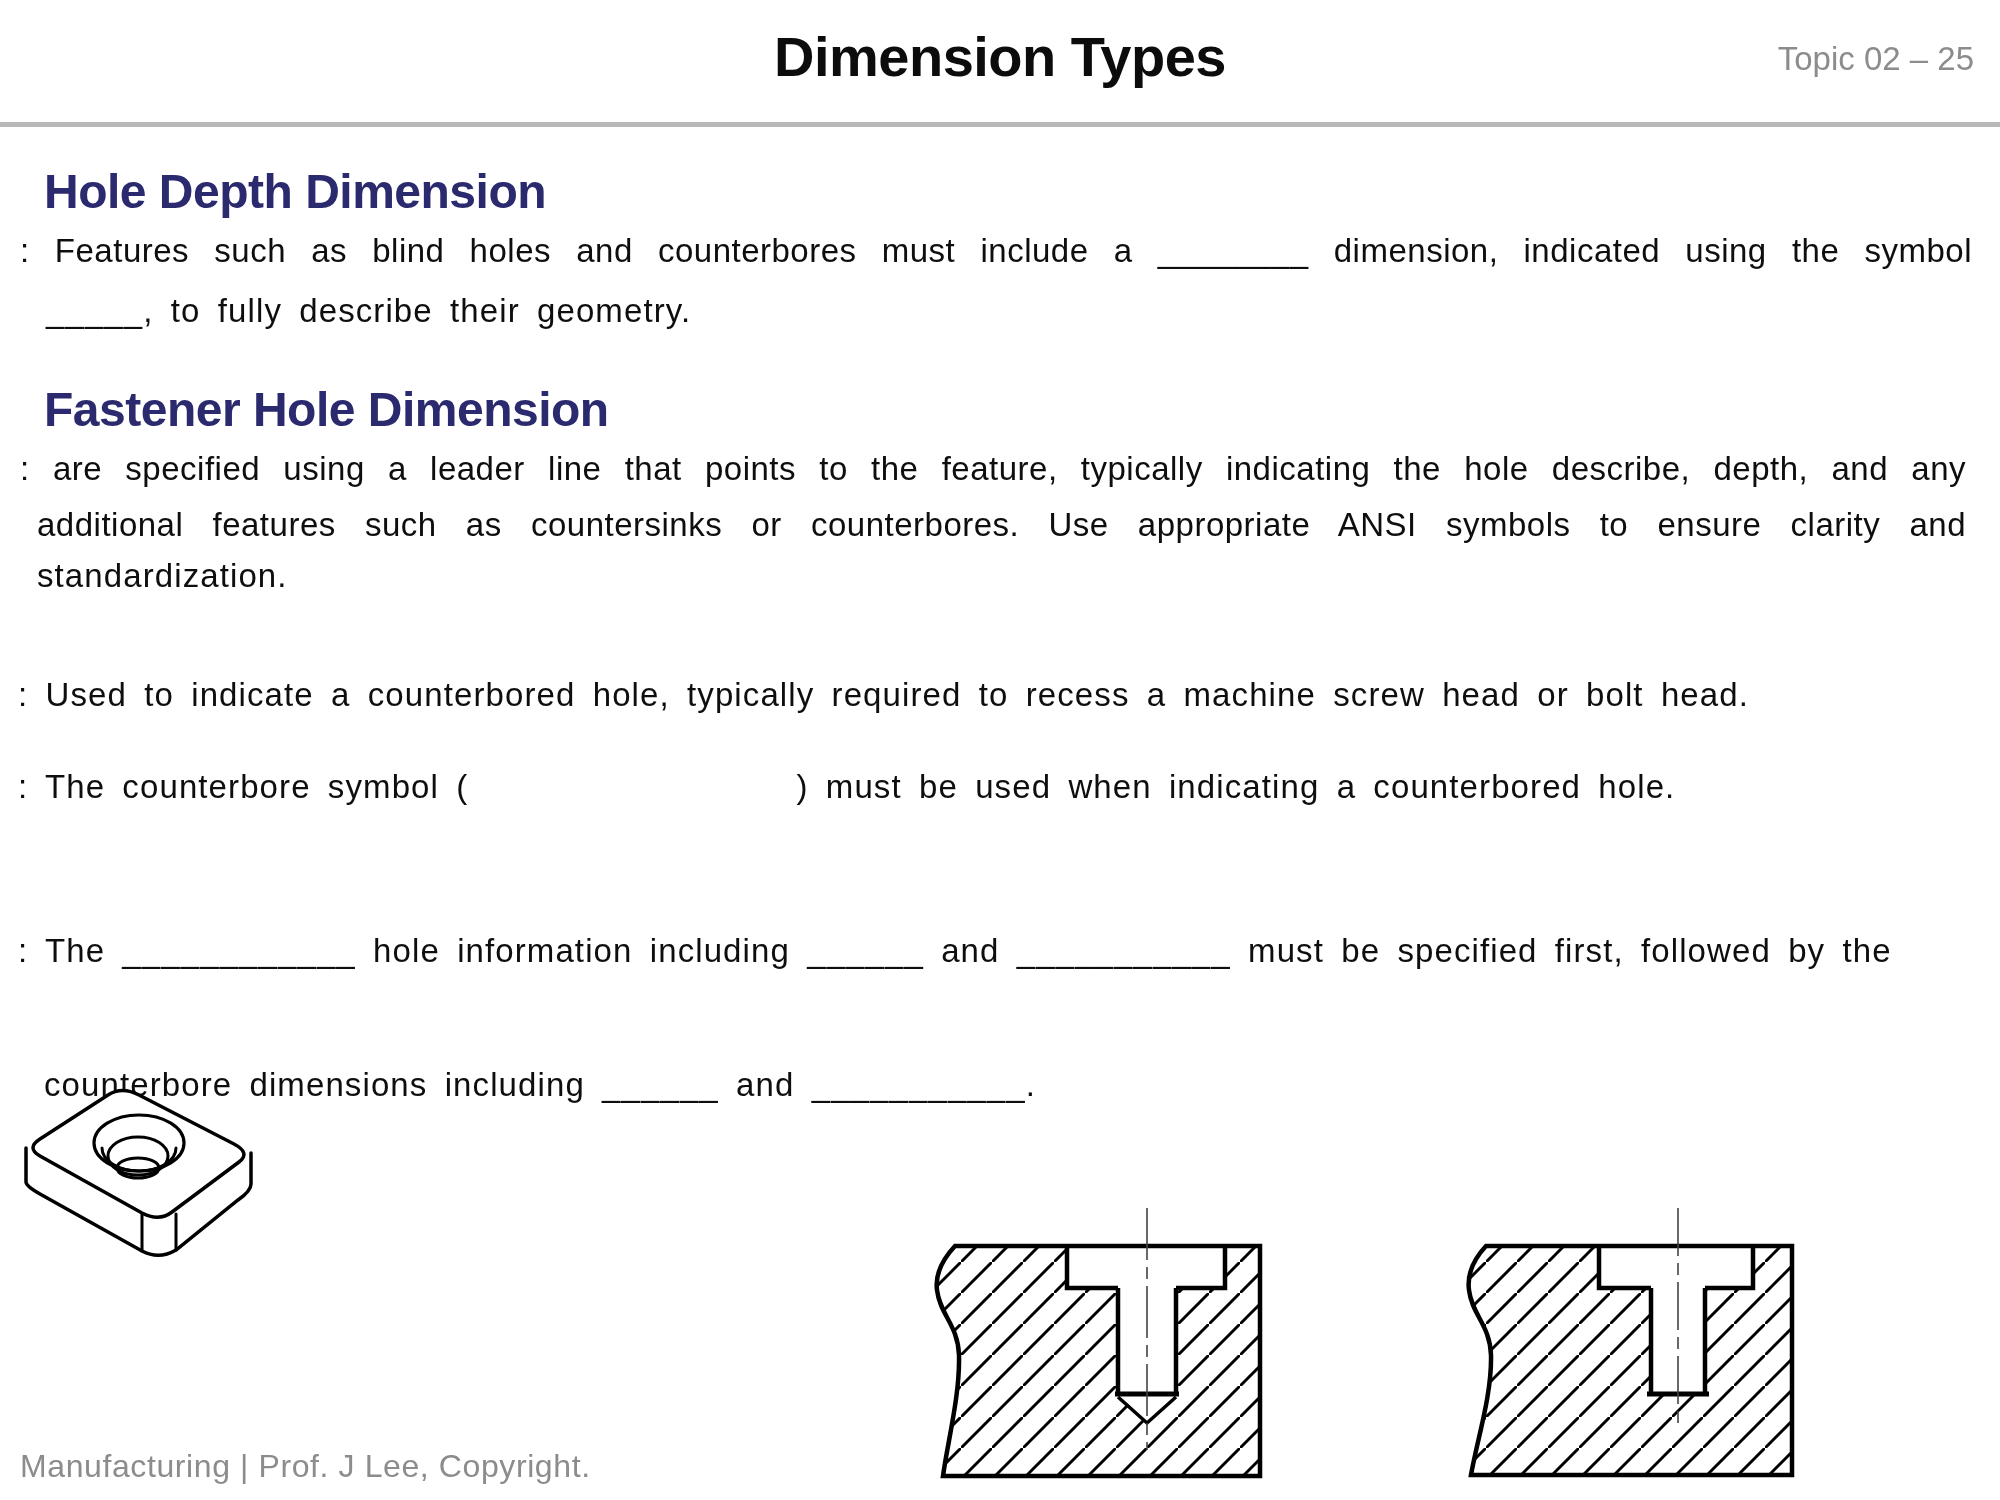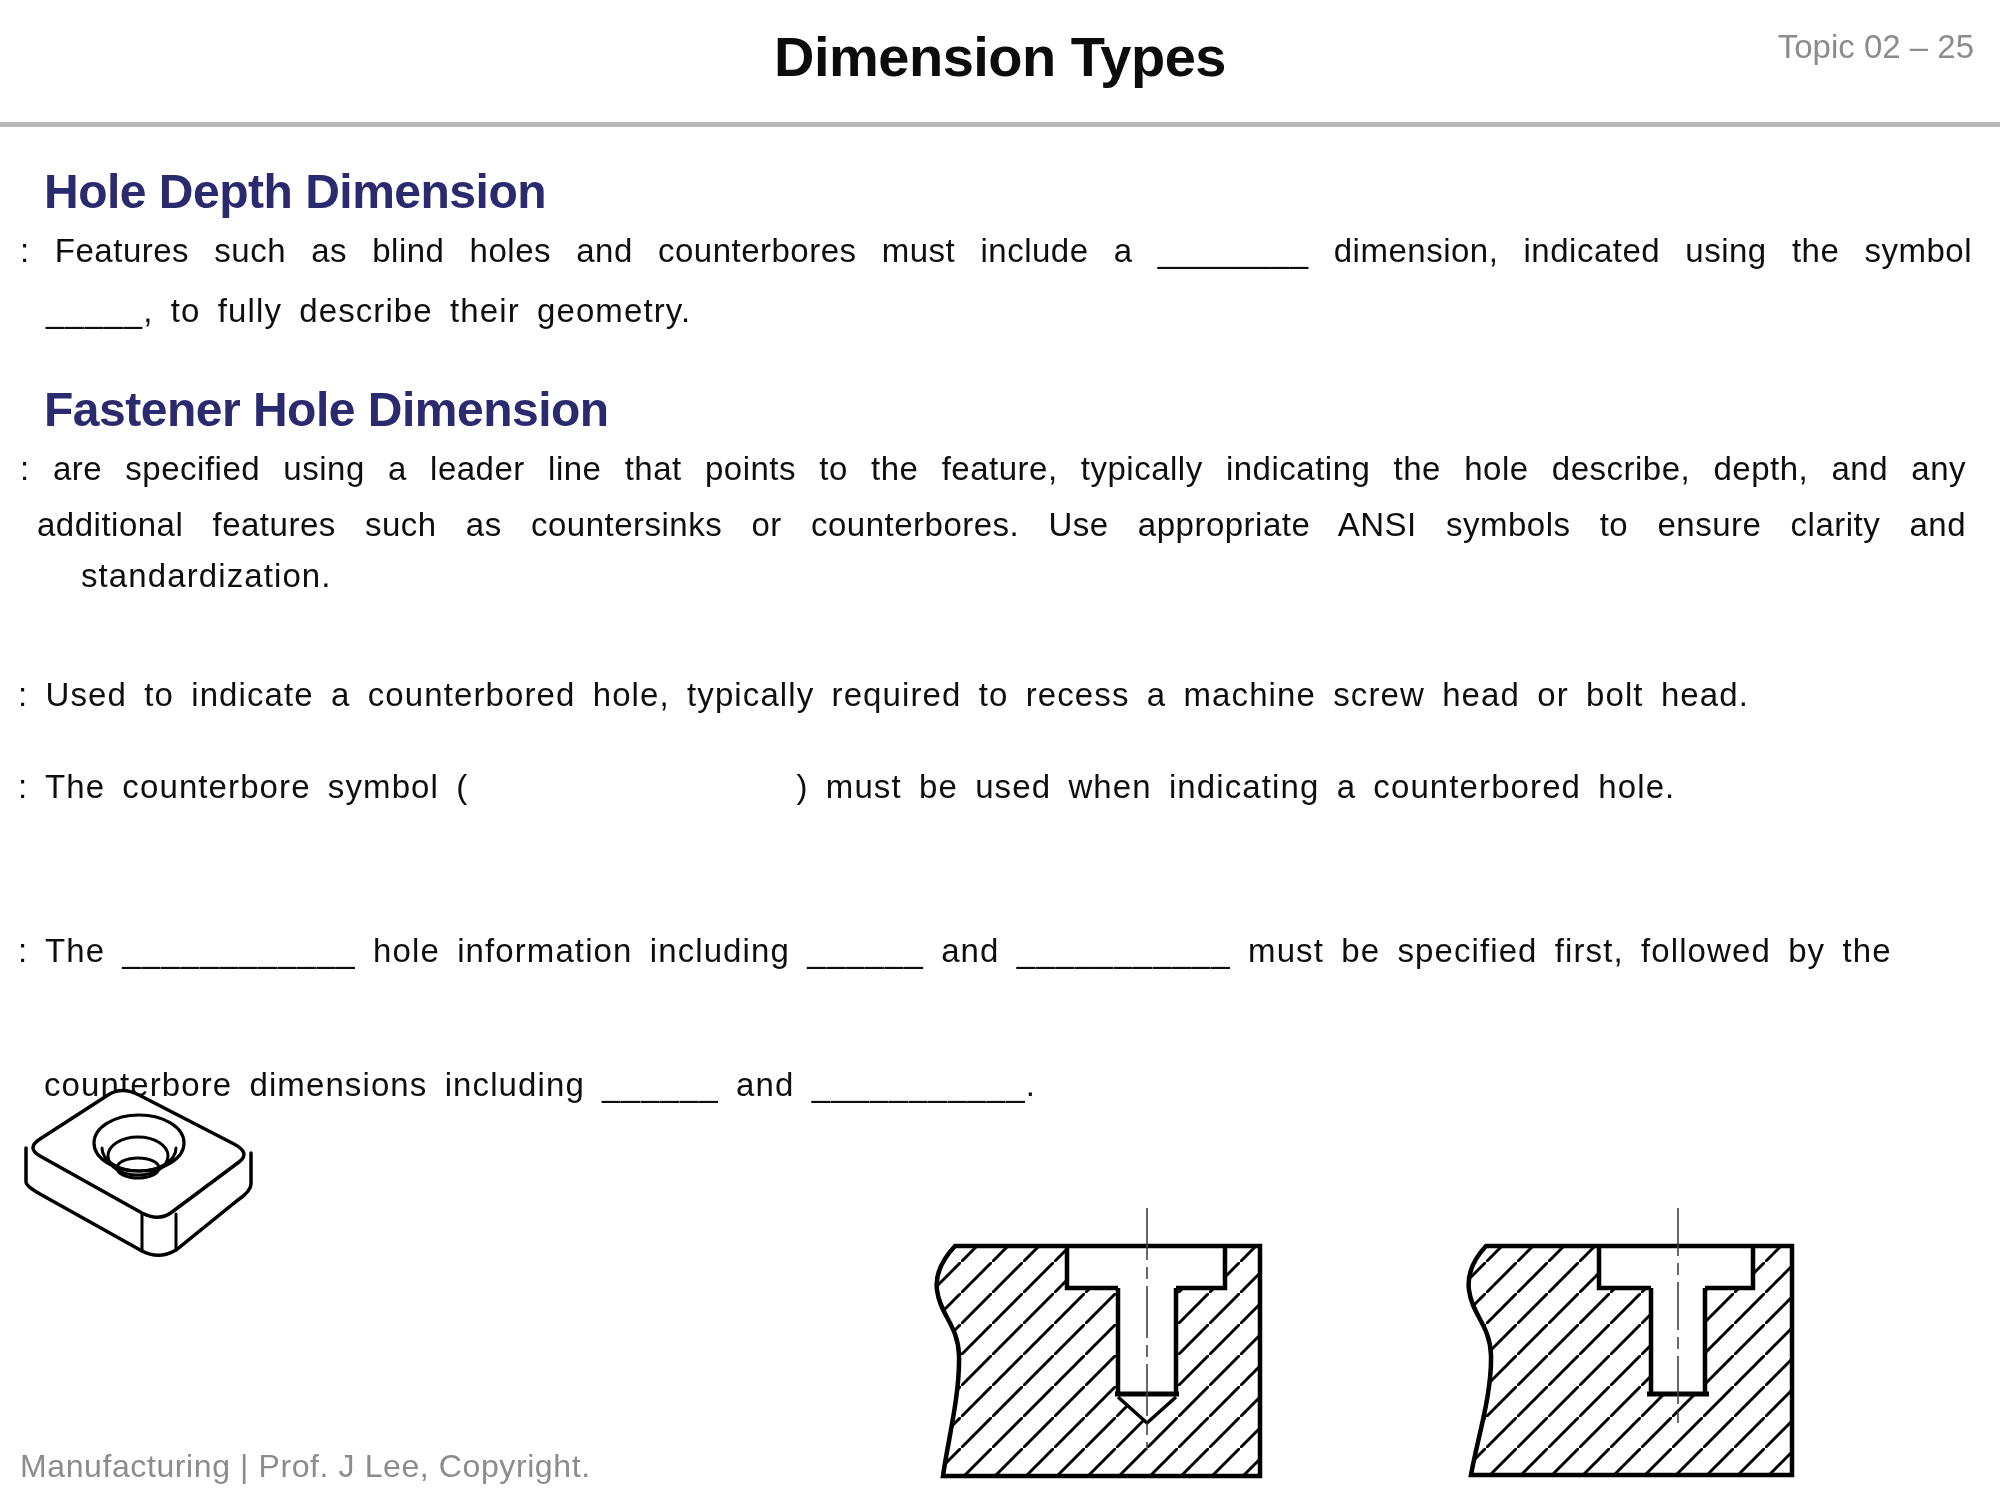--- a/index.html
+++ b/index.html
@@ -7,21 +7,21 @@
     position:relative; width:2000px; height:1500px; background:#fff;
     font-family:"Liberation Sans", sans-serif; color:var(--text,#111);
     overflow:hidden;
   }
   .abs { position:absolute; }
   .title {
     left:0; right:0; top:24px; text-align:center;
     font-size:56px; font-weight:bold; letter-spacing:-0.5px; color:#0c0c0c;
   }
   .topic {
-    top:28px; right:26px; font-size:33px; color:var(--muted,#8c8c8c);
+    top:40px; right:26px; font-size:33px; color:var(--muted,#8c8c8c);
   }
   .divider { top:122px; left:0; right:0; height:5px; background:var(--divider,#b9b9b9); }
   .sec-heading { font-size:48px; font-weight:bold; letter-spacing:-0.5px; white-space:nowrap; }
   .navy { color:var(--heading-navy,#2b2a6e);margin-left:24px; }
   .teal { color:var(--heading-teal,#2e5a62); }
   .bodyline {
     font-size:33px; line-height:46px; white-space:nowrap;
     letter-spacing:1.1px; word-spacing:7px; color:#0e0e0e;
   }
   .jline {
@@ -40,21 +40,21 @@
   <div class="abs topic">Topic 02 – 25</div>
   <div class="abs divider"></div>
 
   <div class="abs sec-heading navy" style="top:164px;left:20px;">Hole Depth Dimension</div>
   <div class="abs bodyline jline" style="top:228px;left:20px;width:1952px;">: Features such as blind holes and counterbores must include a ________ dimension, indicated using the symbol</div>
   <div class="abs bodyline" style="top:288px;left:46px;">_____, to fully describe their geometry.</div>
 
   <div class="abs sec-heading navy" style="top:382px;left:20px;">Fastener Hole Dimension</div>
   <div class="abs bodyline jline" style="top:446px;left:20px;width:1946px;">: are specified using a leader line that points to the feature, typically indicating the hole describe, depth, and any</div>
   <div class="abs bodyline jline" style="top:502px;left:37px;width:1929px;">additional features such as countersinks or counterbores. Use appropriate ANSI symbols to ensure clarity and</div>
-  <div class="abs bodyline" style="top:553px;left:37px;margin-left:44px;">standardization.</div>
+  <div class="abs bodyline" style="top:553px;left:37px;">standardization.</div>
 
   <div class="abs bodyline" style="top:672px;left:18px;">: Used to indicate a counterbored hole, typically required to recess a machine screw head or bolt head.</div>
   <div class="abs bodyline" style="top:764px;left:18px;">: The counterbore symbol (&nbsp;&nbsp;&nbsp;&nbsp;&nbsp;&nbsp;&nbsp;&nbsp;&nbsp;&nbsp;&nbsp;&nbsp;&nbsp;&nbsp;&nbsp;&nbsp;&nbsp;&nbsp;&nbsp;) must be used when indicating a counterbored hole.</div>
   <div class="abs bodyline" style="top:928px;left:18px;">: The ____________ hole information including ______ and ___________ must be specified first, followed by the</div>
   <div class="abs bodyline" style="top:1062px;left:44px;">counterbore dimensions including ______ and ___________.</div>
 
   <div class="abs" style="top:1072px;left:14px;">
     <svg width="250" height="220" viewBox="0 0 250 220">
       <g fill="none" stroke="#000" stroke-width="3.5" stroke-linecap="round">
 

